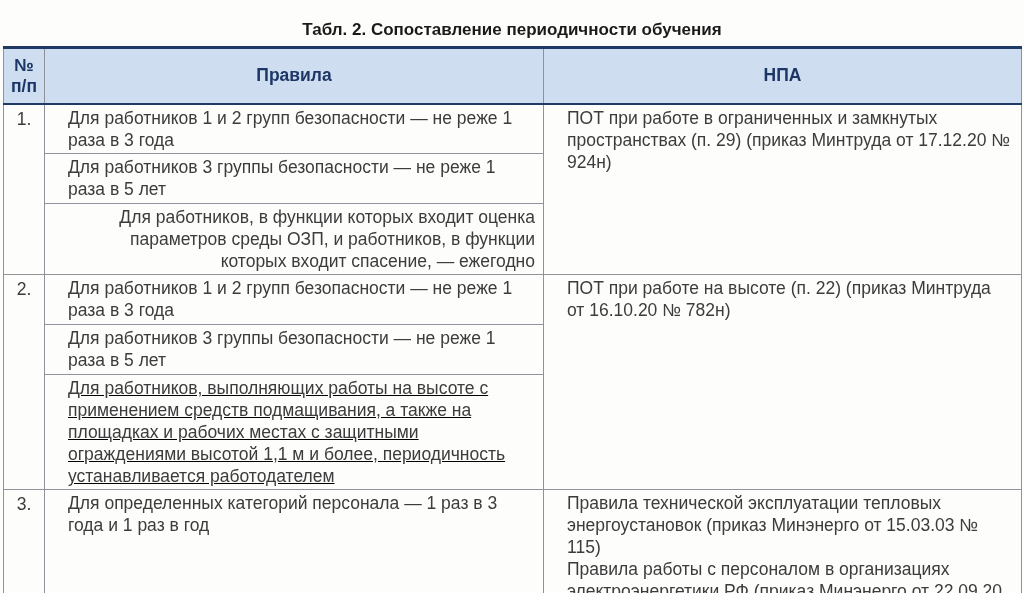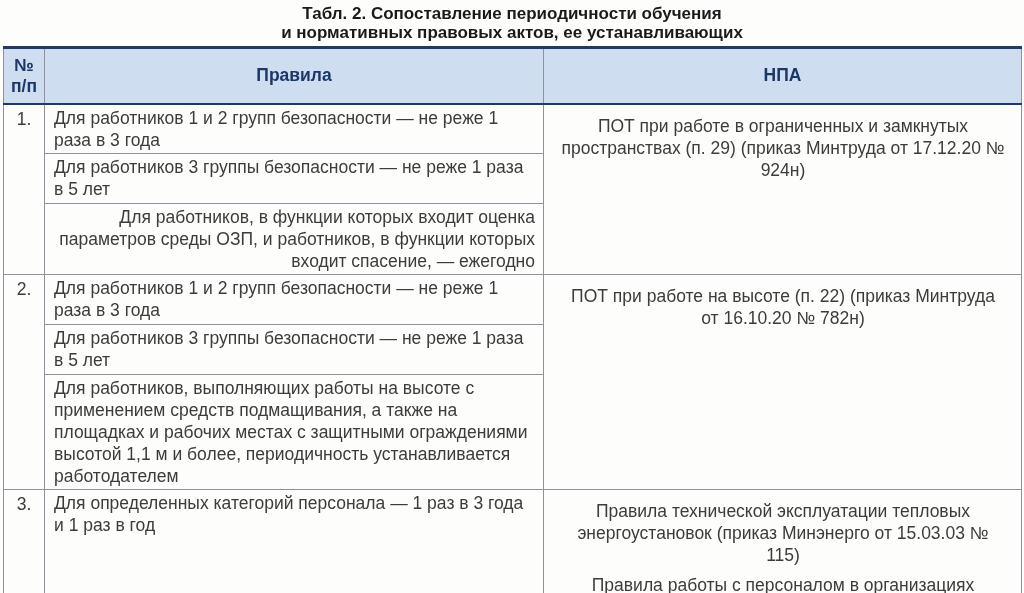--- a/index.html
+++ b/index.html
@@ -21,21 +21,21 @@
     width: 1024px;
     height: 593px;
     overflow: hidden;
   }
   .caption {
     text-align: center;
     font-weight: bold;
     font-size: 17px;
     line-height: 19px;
     color: var(--title-text);
-    padding-top: 4px;
+    padding-top: 20px;
     height: 46px;
   }
   table.cmp {
     width: 1018px;
     margin: 0 3px;
     border-collapse: collapse;
     table-layout: fixed;
     border-top: 3px solid var(--navy-border);
     border-bottom: 4px solid var(--navy-border);
     border-left: 1px solid var(--grid-line);
@@ -54,41 +54,40 @@
     border-bottom: 2px solid var(--navy-border);
     padding: 2px 4px;
   }
   table.cmp th.num-head { white-space: pre-line; }
   table.cmp td {
     border: 1px solid var(--grid-line);
     vertical-align: top;
     font-size: 17.5px;
     line-height: 22px;
     color: var(--body-text);
-    padding: 2px 8px 2px 9px;
+    padding: 2px 8px 2px 23px;
     background: var(--page-bg);
   }
   table.cmp td.num {
     text-align: center;
     padding: 3px 2px 2px 2px;
   }
   tr.h50  { height: 50px; }
   tr.h70  { height: 70px; text-align: right; }
-  tr.h110 { height: 110px; }
+  tr.h110 { height: 110px; text-decoration: underline; }
   tr.h106 { height: 106px; }
-  .npa-item { margin: 8px; text-align: center; }
+  .npa-item { margin: 0; }
 </style>
 </head>
 <body>
 
 <div class="page">
 
   <div class="caption">
     <div>Табл. 2. Сопоставление периодичности обучения</div>
-    <div>и нормативных правовых актов, ее устанавливающих</div>
   </div>
 
   <table class="cmp">
     <colgroup>
       <col style="width:41px">
       <col style="width:499px">
       <col style="width:478px">
     </colgroup>
     <thead>
       <tr>

